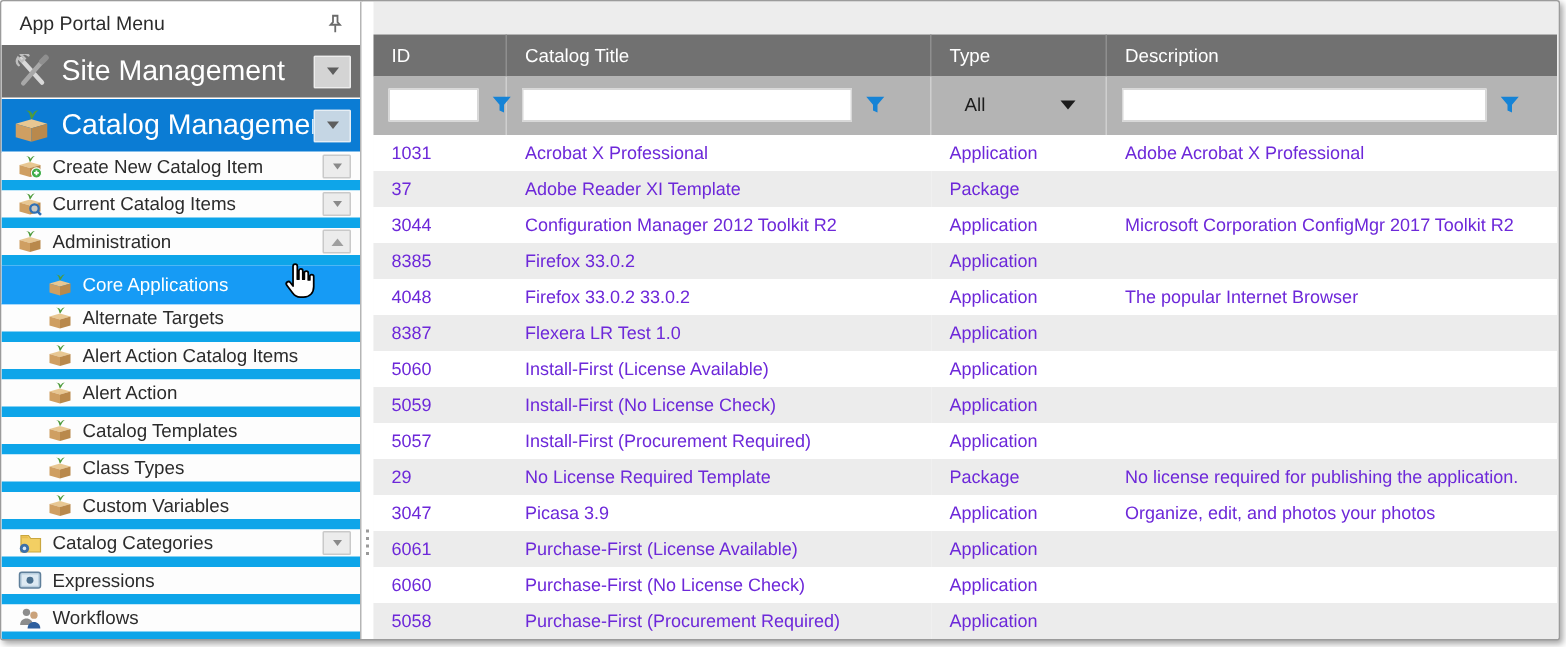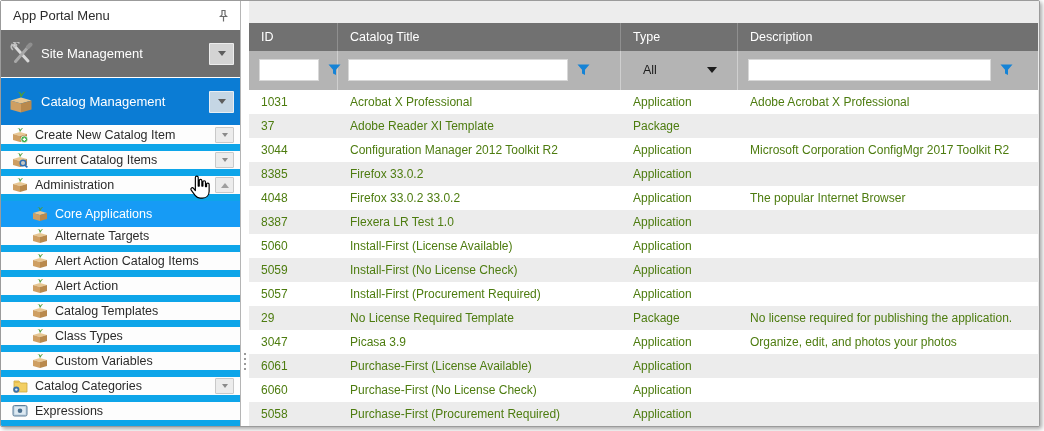--- a/index.html
+++ b/index.html
@@ -13,21 +13,21 @@
   .sidebar { position:absolute; left:0; top:0; width:240px; height:100%;
              background:#ffffff; border-right:1px solid #b5b5b5; }
   .sb-header { height:29px; display:flex; align-items:center; padding:0 10px 0 12px;
                font-size:13px; color:#2b2b2b; background:#ffffff;gap:18px; }
   .sb-header .title { flex:1; }
   .sb-pin { width:14px; height:16px; display:flex; align-items:center; justify-content:center; cursor:pointer; }
 
   .sb-item { display:flex; align-items:center; position:relative; cursor:pointer; }
   .sb-item .sb-label { flex:1; white-space:nowrap; overflow:hidden; }
 
-  .sb-item.lvl0 { height:48px; padding:0 6px 0 6px; font-size:13px; color:#ffffff; border-bottom:1px solid #ffffff; }
+  .sb-item.lvl0 { height:36px; padding:0 6px 0 6px; font-size:19px; color:#ffffff; border-bottom:1px solid #ffffff; }
   .sb-item.dark { background:#6f6f6f; }
   .sb-item.blue { background:#0b7cd4; }
   .sb-item.lvl0 .sb-icon { width:28px; height:26px; margin-right:6px; display:flex; align-items:center; justify-content:center; }
   .sb-item.lvl0 .sb-icon svg { width:26px; height:24px; }
 
   .sb-item.lvl1, .sb-item.lvl2 { height:25px; font-size:12.5px; color:#2b2b2b;
         background:#fdfdfd; border-bottom:7px solid #0ea5e9; }
   .sb-item.lvl1 { padding:0 6px 0 10px; }
   .sb-item.lvl2 { padding:0 6px 0 30px; }
   .sb-item.lvl1 .sb-icon, .sb-item.lvl2 .sb-icon { width:18px; height:17px; margin-right:6px; display:flex; align-items:center; justify-content:center; }
@@ -71,21 +71,21 @@
   .f-title { width:220px; }
   .f-desc { width:243px; }
   .funnel-btn { margin-left:9px; display:flex; align-items:center; cursor:pointer; }
   .type-dd { display:flex; align-items:center; width:92px; justify-content:space-between; padding:0 6px 0 12px;
              font-size:12.5px; color:#1c1c1c; cursor:pointer; }
   .dd-caret { width:0; height:0; border-left:5px solid transparent; border-right:5px solid transparent; border-top:6px solid #1c1c1c; }
 
   .grid-body { flex:1; background:#ffffff; }
   .tr { height:24px; }
   .tr.alt .td { background:#ececec; }
-  .td { display:flex; align-items:center; padding-left:12px; font-size:12px; color:#4d7c0f;
+  .td { display:flex; align-items:center; padding-left:12px; font-size:12px; color:#6d28d9;
         white-space:nowrap; overflow:hidden; background:#ffffff; }
 
   .cursor-svg { position:absolute; left:186px; top:173px; z-index:50; pointer-events:none; }
 </style>
 </head>
 <body>
 
 <div class="frame">
 
   <div class="sidebar">

